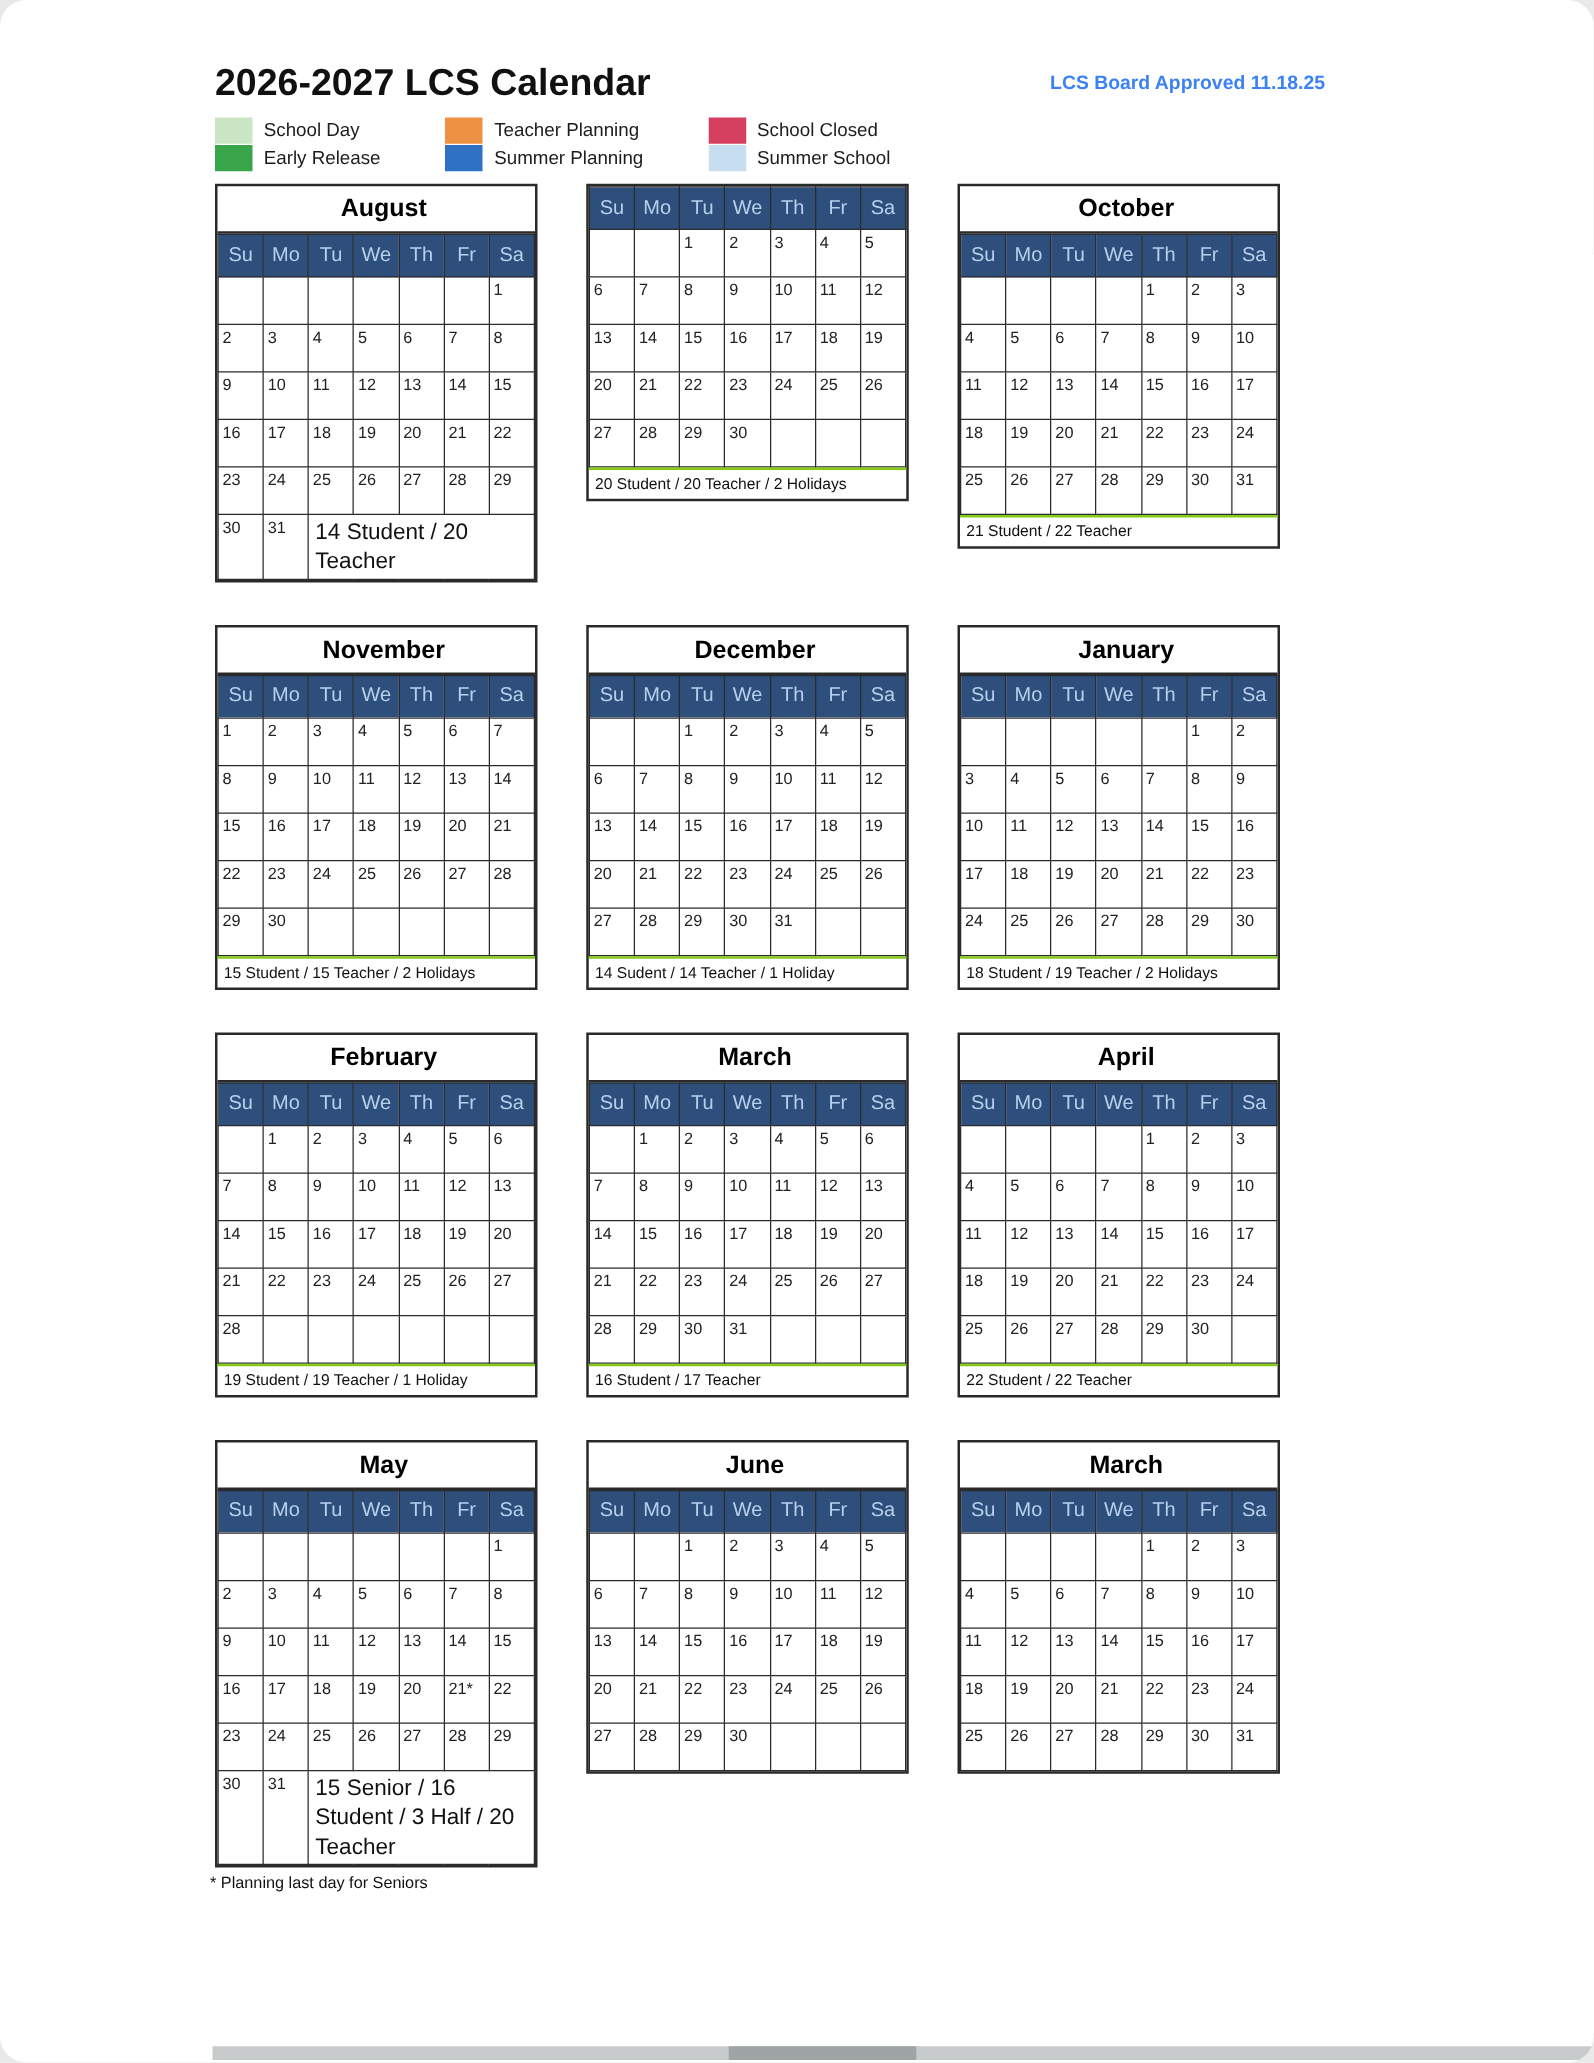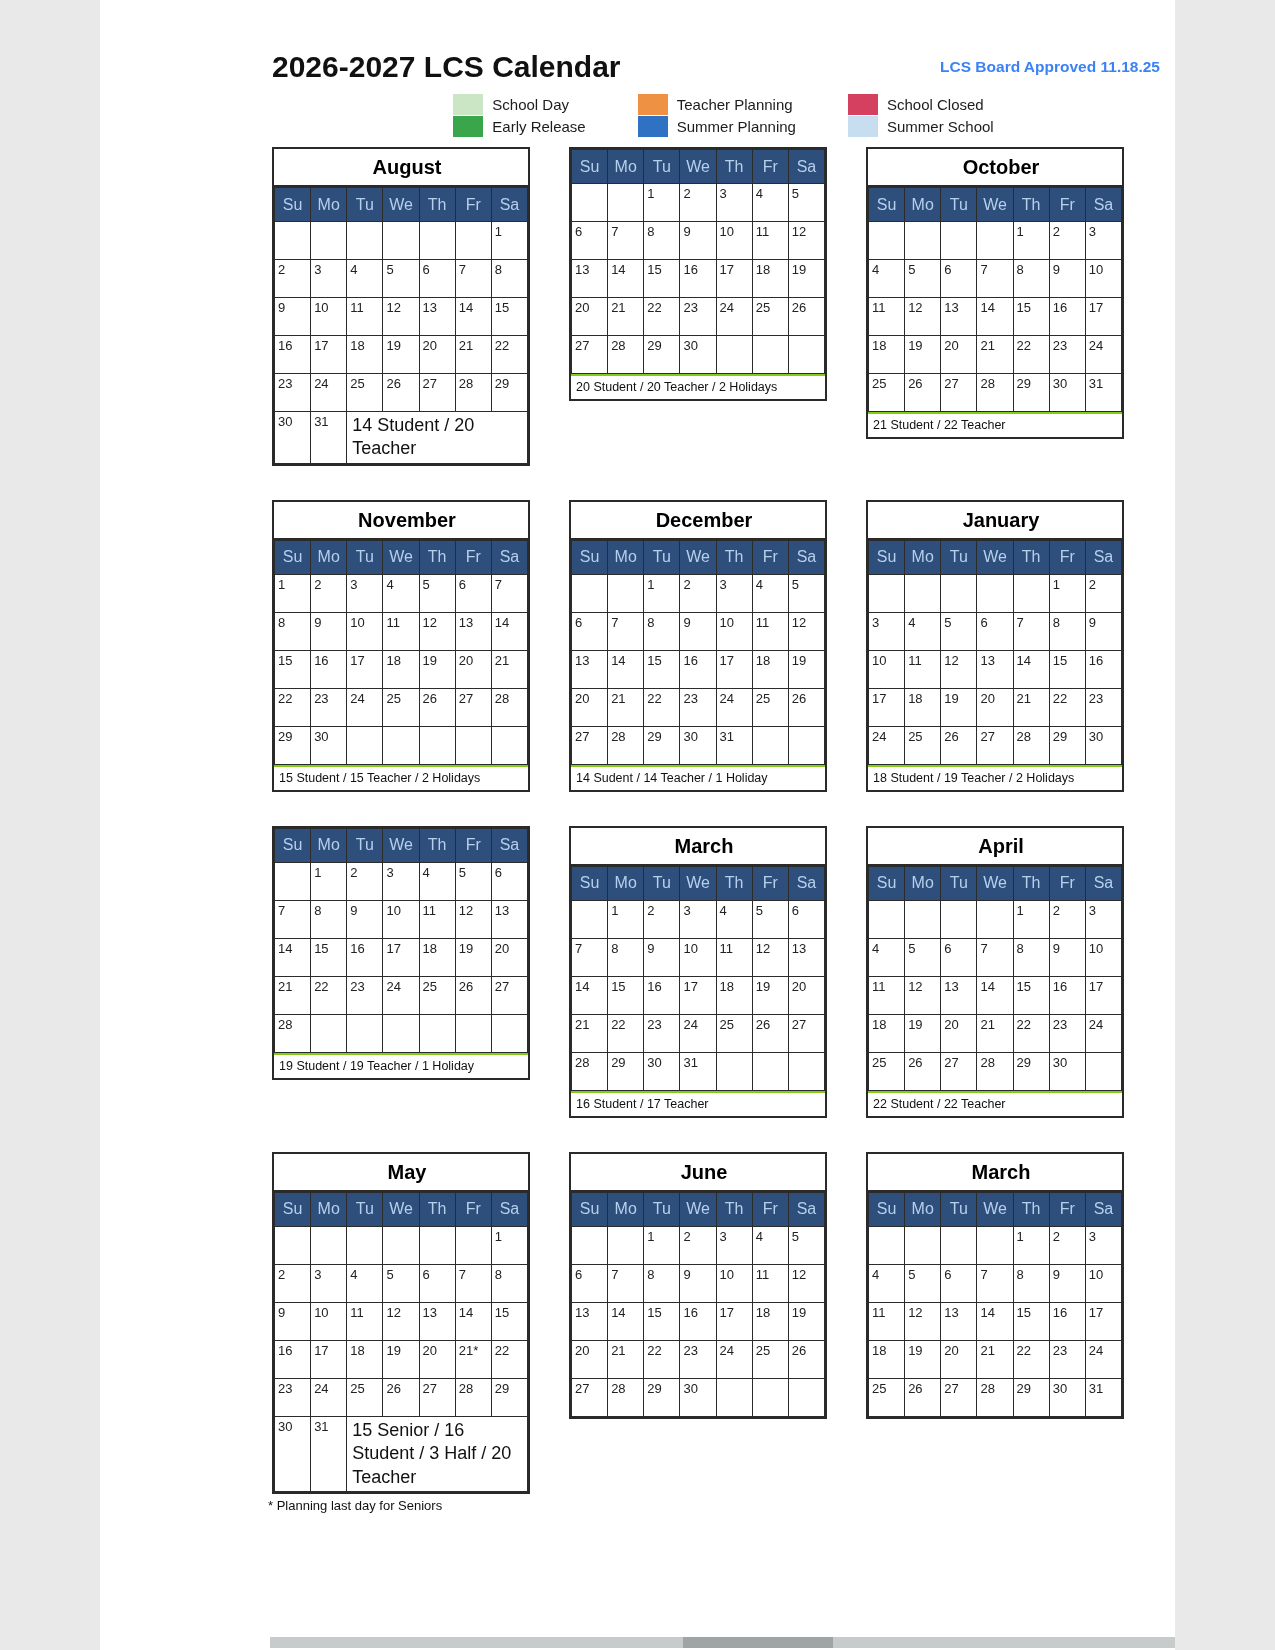--- a/index.html
+++ b/index.html
@@ -1,24 +1,25 @@
 <!DOCTYPE html>
 <html><head>
 <meta charset="utf-8">
 <style>
   html,body { margin:0; padding:0; background:#e9e9e9; }
   .page {
     position: relative;
-    width: 1075px;
+    width: 1275px;
     height: 1650px;
     margin: 0 auto;
     background: #ffffff;
     font-family: "Liberation Sans", "DejaVu Sans", sans-serif;
     color: #1c1c1c;
     overflow: hidden;
+    border-radius: 21px;
   }
   .header-row {
     display: flex;
     justify-content: space-between;
     align-items: flex-end;
     margin: 0 0 0 172px;
     padding-top: 50px;
     width: 888px;
   }
   .page-title {
@@ -31,21 +32,20 @@
   .approval-note {
     font-size: 15.5px;
     font-weight: 600;
     padding-bottom: 8px;
     color: #3b82f6;
   }
   .legend {
     display: flex;
     gap: 52px;
     margin: 9px 0 10px 172px;
-    justify-content: center;
   }
   .legend-col { display: flex; flex-direction: column; }
   .legend-item { display: flex; align-items: center; height: 22px; }
   .legend-swatch { width: 30px; height: 21px; margin-right: 9px; flex: 0 0 30px; }
   .legend-label { font-size: 15px; white-space: nowrap; }
   .months-grid {
     display: grid;
     grid-template-columns: repeat(3, 258px);
     column-gap: 39px;
     row-gap: 34px;
@@ -561,20 +561,21 @@
                 <td class="day c-s">29</td>
                 <td class="day c-w">30</td>
               </tr>
             </tbody>
           </table>
           <div class="month-footer">18 Student / 19 Teacher / 2 Holidays</div>
         </div>
       </div>
       <div class="month-wrap">
         <div class="month-card">
+          <div class="month-title">February</div>
           <table class="month-table">
             <thead>
               <tr>
                 <th class="dow">Su</th>
                 <th class="dow">Mo</th>
                 <th class="dow">Tu</th>
                 <th class="dow">We</th>
                 <th class="dow">Th</th>
                 <th class="dow">Fr</th>
                 <th class="dow">Sa</th>

